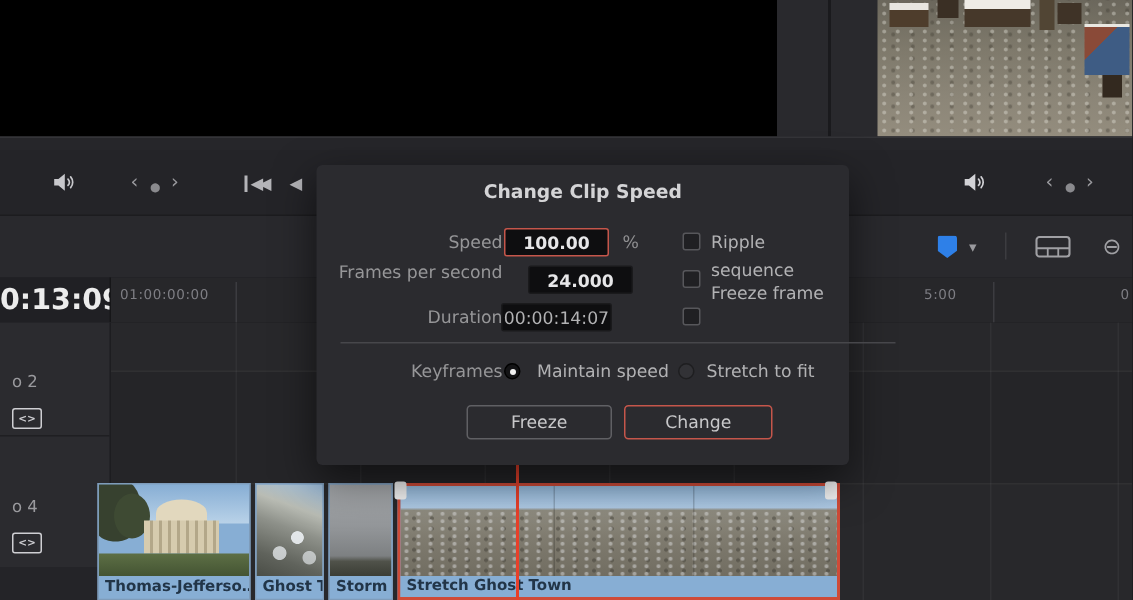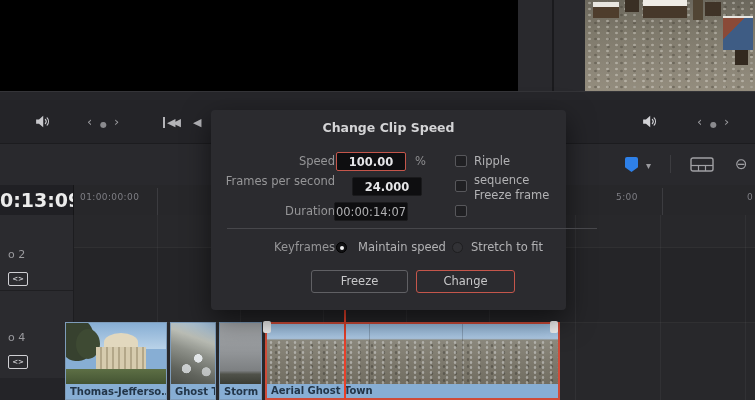--- a/index.html
+++ b/index.html
@@ -232,21 +232,21 @@
   </div>
 
   <div class="clip clip-sel" style="left:265px;width:295px">
     <div class="thumb" style="height:60px">
       <div class="th-aerial">
           <div class="speck"></div>
         </div>
       <span class="seam" style="left:35%"></span>
       <span class="seam" style="left:67%"></span>
     </div>
-    <div class="bar" style="height:14px;line-height:14px">Aerial Ghost Town</div>
+    <div class="bar" style="height:14px;line-height:14px">Stretch Ghost Town</div>
   </div>
   <span class="handle" style="left:263px"></span>
   <span class="handle" style="left:550px"></span>
 
   <div class="abs playhead"></div>
 
   <div class="abs dialog">
     <div class="dlg-title">Change Clip Speed</div>
 
     <span class="dlg-label" style="left:0;top:42px">Speed</span>

